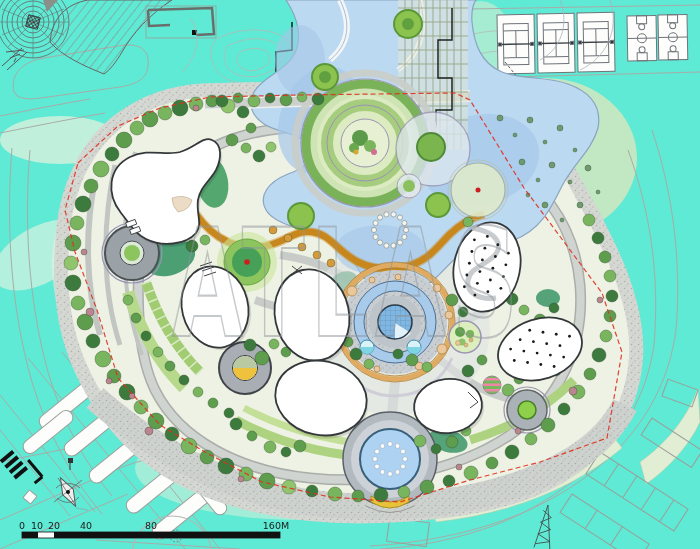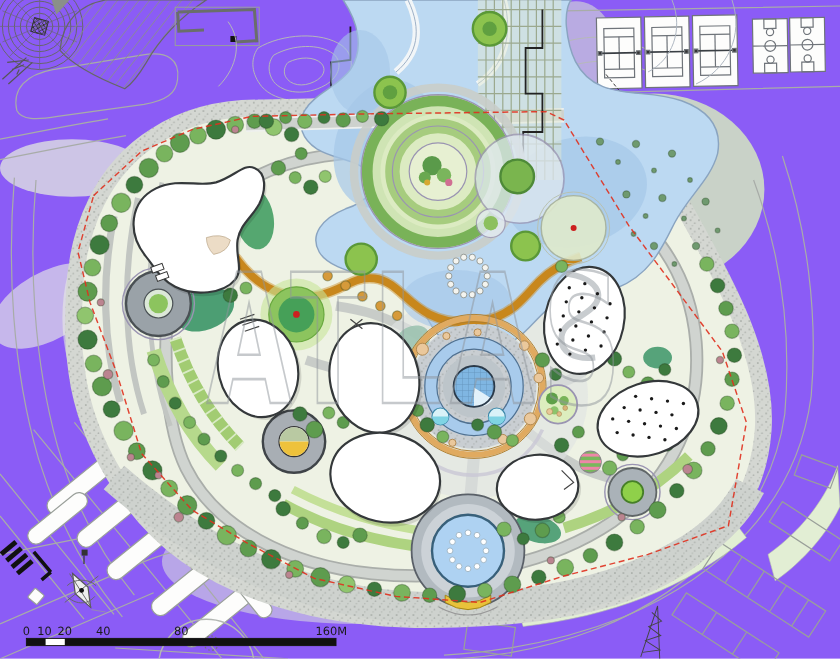--- a/index.html
+++ b/index.html
@@ -1,16 +1,16 @@
 <!DOCTYPE html>
 <html style="--background: #fdfdfc; --water: #bcd9f2; --water_deep: #a5c7e8; --boardwalk: #c8871c; --plaza_ring_tan: #e0aa60; --fountain_blue: #7fb6e2; --pool_blue: #aed2f2; --cyan_pool: #8fd8e8; --yellow_accent: #e8c23a; --red_boundary: #e0301e; --red_dot: #cc1f1f; --path_gray: #c9cdc8; --promenade_gray: #d3d6d2; --road_line: #a8aca8; --dark_teal_lawn: #2f8f5f; --lawn_light: #dcead0; --lawn_bright: #8cc45e; --tree_dark: #3d7a3e; --tree_mid: #5e9c4e; --tree_light: #79b45e; --tree_pale: #a8d480; --tree_pink: #bb8490; --tree_orange: #d69a3a; --building_fill: #ffffff; --building_outline: #34383a; --watermark_gray: #8f959b; --scalebar_black: #111111; --donut_gray: #9aa2a8; --donut_green: #8cc45e; --ring_lavender: #9a94b2;"><head>
 <meta charset="utf-8">
 <style>
   html,body{margin:0;padding:0;background:#ffffff;}
-  .stage{position:relative;width:700px;height:549px;overflow:hidden;background:#8b5cf6;
+  .stage{position:relative;width:700px;height:549px;overflow:hidden;background:#5eead4;
          font-family:"DejaVu Sans", sans-serif;}
   svg{display:block}
   
   .water{fill:var(--water,#bcd9f2)}
   .water-deep{fill:var(--water_deep,#a5c7e8)}
   .boardwalk{stroke:var(--boardwalk,#c8871c)}
   .redline{stroke:var(--red_boundary,#e0301e)}
   .bldg{fill:var(--building_fill,#ffffff);stroke:var(--building_outline,#34383a);stroke-width:1.8}
   .wm{fill:none;stroke:var(--watermark_gray,#8f959b);stroke-width:2.2;opacity:.5;
       font-weight:bold;letter-spacing:10px;font-family:"DejaVu Sans",sans-serif}

